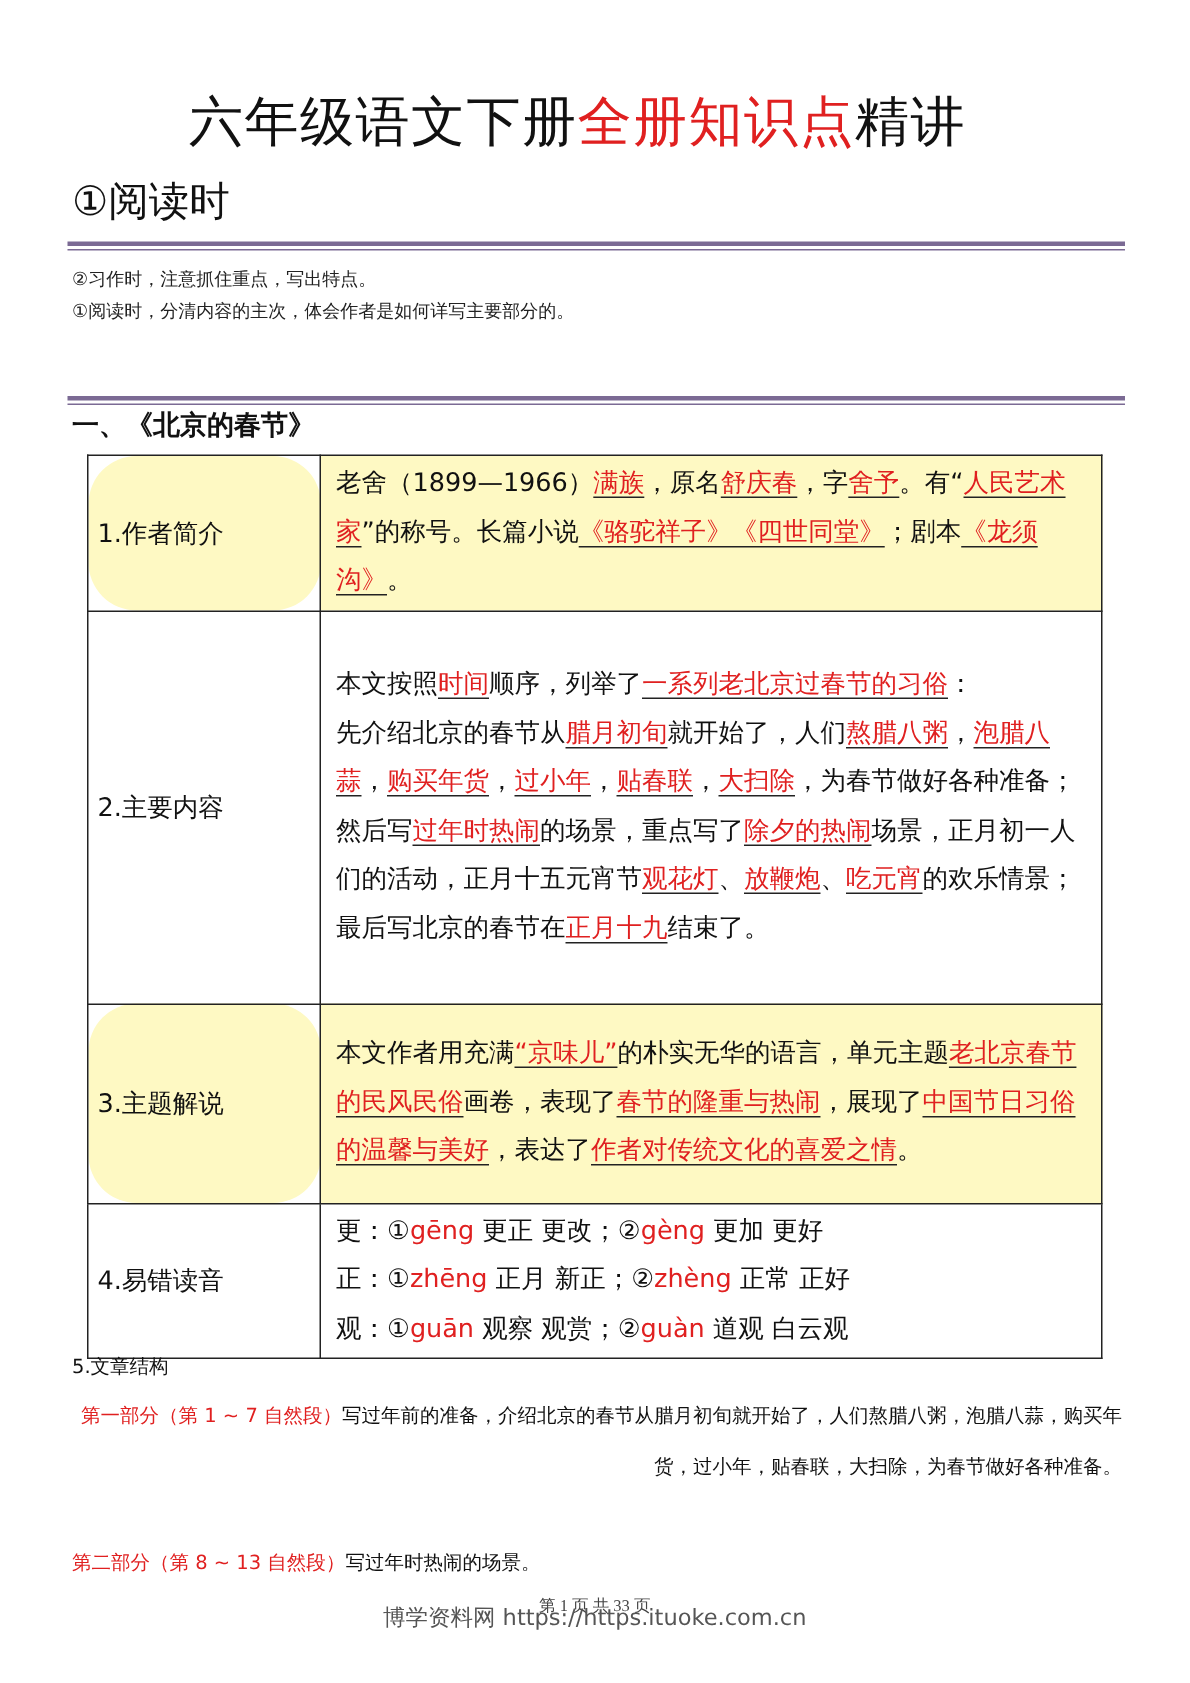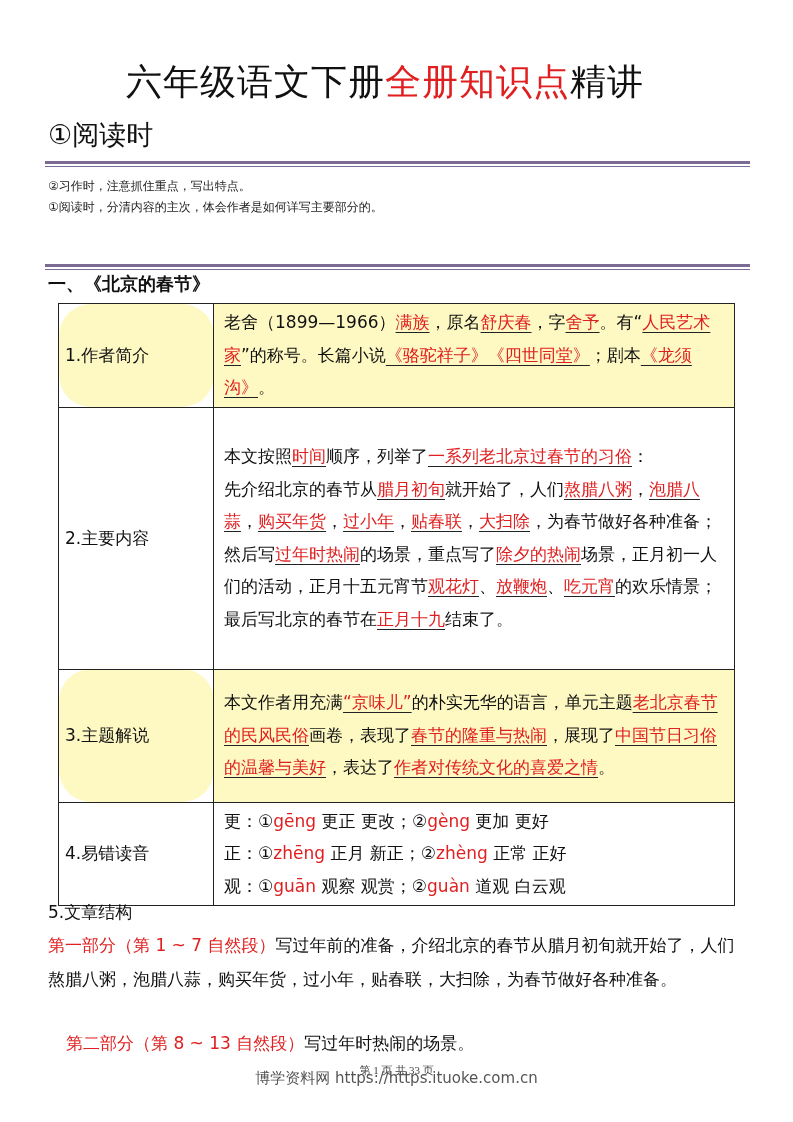--- a/index.html
+++ b/index.html
@@ -34,25 +34,25 @@
   }
   table.main td {
     border: 1.5px solid #222; vertical-align: middle; padding: 0;
   }
   td.label { width: 148px; padding-left: 6px !important; font-size: 17px; border-radius: 32px; }
   td.content { padding: 2px 6px 3px 10px !important; line-height: 32.5px; }
   tr.shade td { background: #fef9c3; }
   .u { color: #e02020; text-decoration: underline; text-decoration-color: #222; text-underline-offset: 4px; }
   .py { color: #e02020; }
   .section {
-    position: absolute; left: 48px; font-size: 17px; line-height: 34px; width: 700px;
+    position: absolute; left: 48px; font-size: 13px; line-height: 34px; width: 700px;
   }
   .s5 { top: 897px; line-height: 30px; }
-  .s5p { top: 928px; }
-  .s5p2 { top: 1026px; margin-left: 18px; }
+  .s5p { top: 928px; text-align: right; }
+  .s5p2 { top: 1026px; }
   .footer {
     position: absolute; left: 0; width: 793px; text-align: center;
   }
   .page-num { top: 1063px; font-size: 11px; color: #444; font-family: Liberation Serif, serif; }
   .watermark { top: 1069px; font-size: 15px; color: #555; }
 </style>
 </head>
 <body>
 
 <div class="title">

